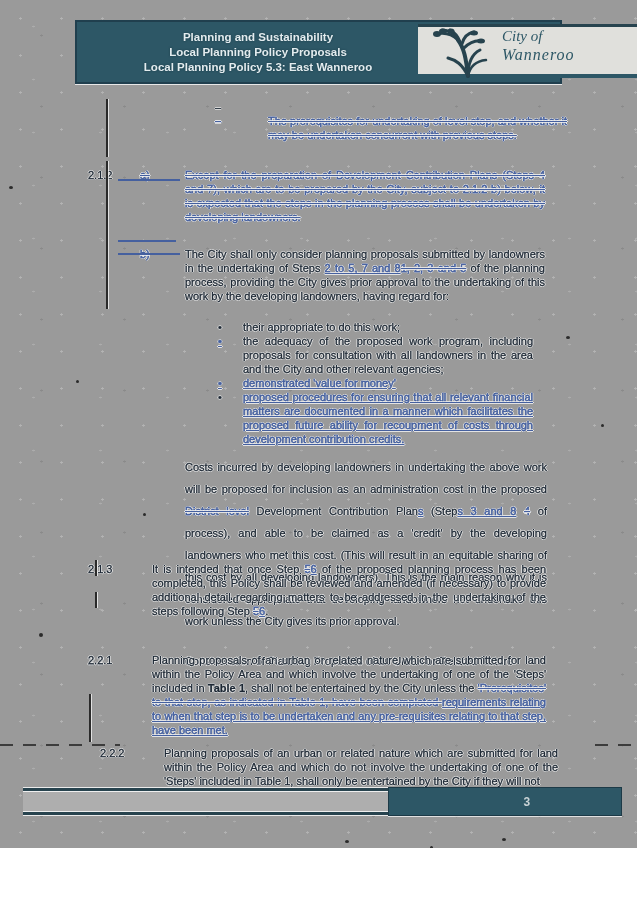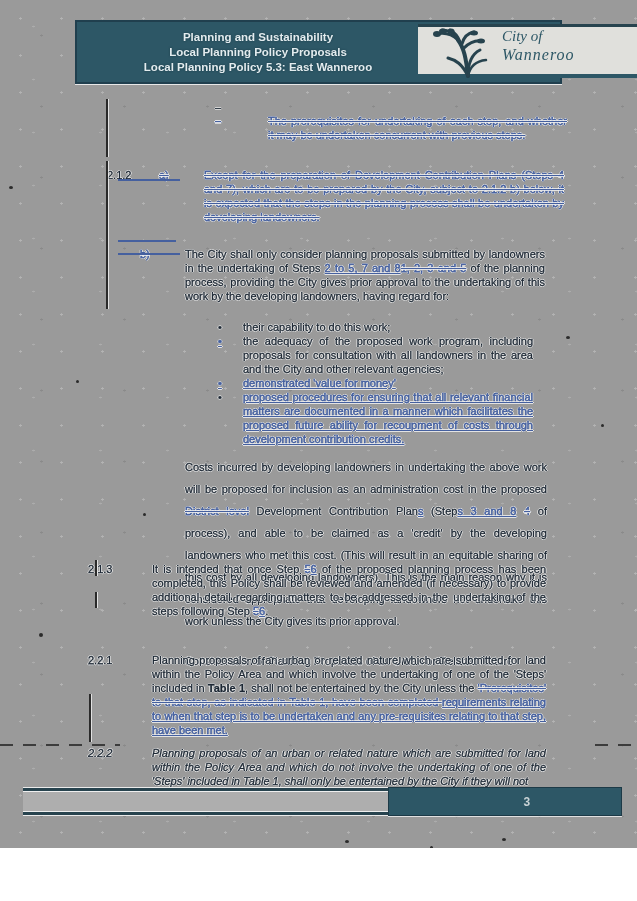--- a/index.html
+++ b/index.html
@@ -48,33 +48,33 @@
   .t-ins{color:#45609f; text-decoration:underline;}
   .t-del{color:#45609f; text-decoration:line-through;}
   .t-b{font-weight:bold;}
   .heading .ptext{font-weight:normal; text-align:center;}
   .li-row{display:flex;}
   .li-marker{flex:none;}
   .li-text{flex:1;}
   
   #blk-intro{left:215px; top:100px; width:352px;}
   #blk-intro .li-marker{width:53px;}
-  #blk-s212{left:88px; top:168px; width:460px;margin-left:19px;}
+  #blk-s212{left:88px; top:168px; width:460px;}
   #blk-s212 .ptext{margin-left:97px; width:360px;}
   #blk-s212b{left:88px; top:237px; width:460px;}
   #blk-s212b .letter{top:10px;}
   #blk-s212b .ptext{margin-left:97px; width:360px; padding-top:10px;}
   #blk-bullets{left:218px; top:320px; width:315px;}
   #blk-bullets .li-marker{width:25px;}
   #blk-costs{left:185px; top:456px; width:362px; line-height:22px;}
   #blk-costs .ptext{margin-left:0; width:362px;}
   #blk-s213{left:88px; top:562px; width:460px;}
   #blk-s22{left:88px; top:629px; width:460px;margin-top:25px;}
   #blk-s221{left:88px; top:653px; width:460px;}
-  #blk-s222{left:88px; top:746px; width:460px;font-style:italic;}
+  #blk-s222{left:100px; top:746px; width:460px;}
   
   .vbar{position:absolute; width:2px; background:#2a2a2a; box-shadow:1px 0 0 rgba(255,255,255,.7);}
   .strike-mark{position:absolute; height:2px; background:#45609f;}
   .fold{position:absolute; height:2px; top:744px;
         background:repeating-linear-gradient(90deg,#3c3c3c 0 13px, transparent 13px 23px);}
   .speck{position:absolute; background:#2b2b2b; border-radius:50%;}
   
   .footer-line{position:absolute; left:23px; width:367px; height:3px; background:#27434e;
                box-shadow:0 -1px 0 rgba(255,255,255,.8), 0 1px 0 rgba(255,255,255,.8);}
   .footer-band{position:absolute; left:23px; top:791px; width:367px; height:21px; background:#aeaeae;}
@@ -124,36 +124,36 @@
     </div>
   </div>
 
   <div id="content">
       <div id="blk-intro" class="block list-dash">
         <div class="li-row">
           <span class="li-marker t-n">–</span>
         </div>
         <div class="li-row">
           <span class="li-marker t-del">–</span>
-          <span class="li-text"><span class="t-del">The prerequisites for undertaking of each step, and whether it may be undertaken concurrent with previous steps.</span></span>
+          <span class="li-text"><span class="t-del">The prerequisites for undertaking of level step, and whether it may be undertaken concurrent with previous steps.</span></span>
         </div>
       </div>
       <div id="blk-s212" class="block para">
         <span class="num">2.1.2</span>
         <span class="letter t-del">a)</span>
         <div class="ptext"><span class="t-del">Except for the preparation of Development Contribution Plans (Steps 4 and 7), which are to be prepared by the City, subject to 2.1.2 b) below, it is expected that the steps in the planning process shall be undertaken by developing landowners.</span></div>
       </div>
       <div id="blk-s212b" class="block para">
         <span class="letter t-del">b)</span>
         <div class="ptext"><span class="t-n">The City shall only consider planning proposals submitted by landowners in the undertaking of Steps </span><span class="t-ins">2 to 5, 7 and 8</span><span class="t-del">1, 2, 3 and 5</span><span class="t-n"> of the planning process, providing the City gives prior approval to the undertaking of this work by the developing landowners, having regard for:</span></div>
       </div>
       <div id="blk-bullets" class="block list-dot">
         <div class="li-row">
           <span class="li-marker t-n">•</span>
-          <span class="li-text"><span class="t-n">their capability to do this work;</span></span>
+          <span class="li-text"><span class="t-n">their appropriate to do this work;</span></span>
         </div>
         <div class="li-row">
           <span class="li-marker t-ins">•</span>
           <span class="li-text"><span class="t-n">the adequacy of the proposed work program, including proposals for consultation with all landowners in the area and the City and other relevant agencies;</span></span>
         </div>
         <div class="li-row">
           <span class="li-marker t-ins">•</span>
           <span class="li-text"><span class="t-ins">demonstrated 'value for money'</span></span>
         </div>
         <div class="li-row">

